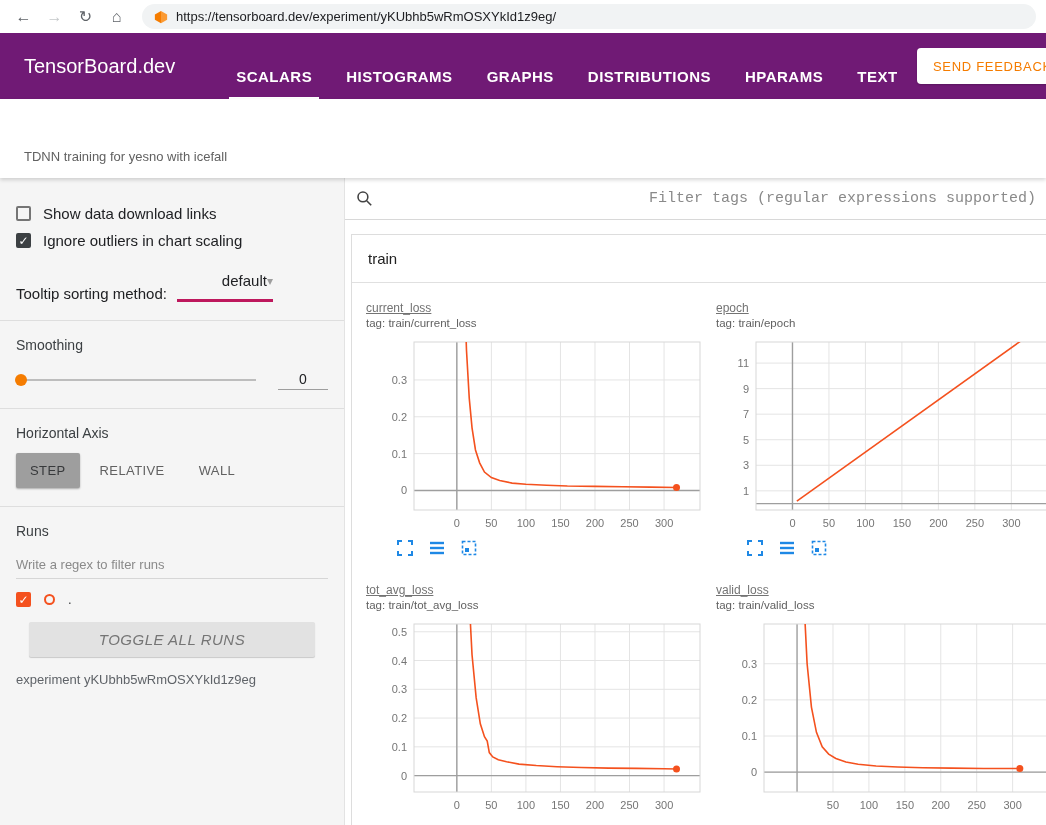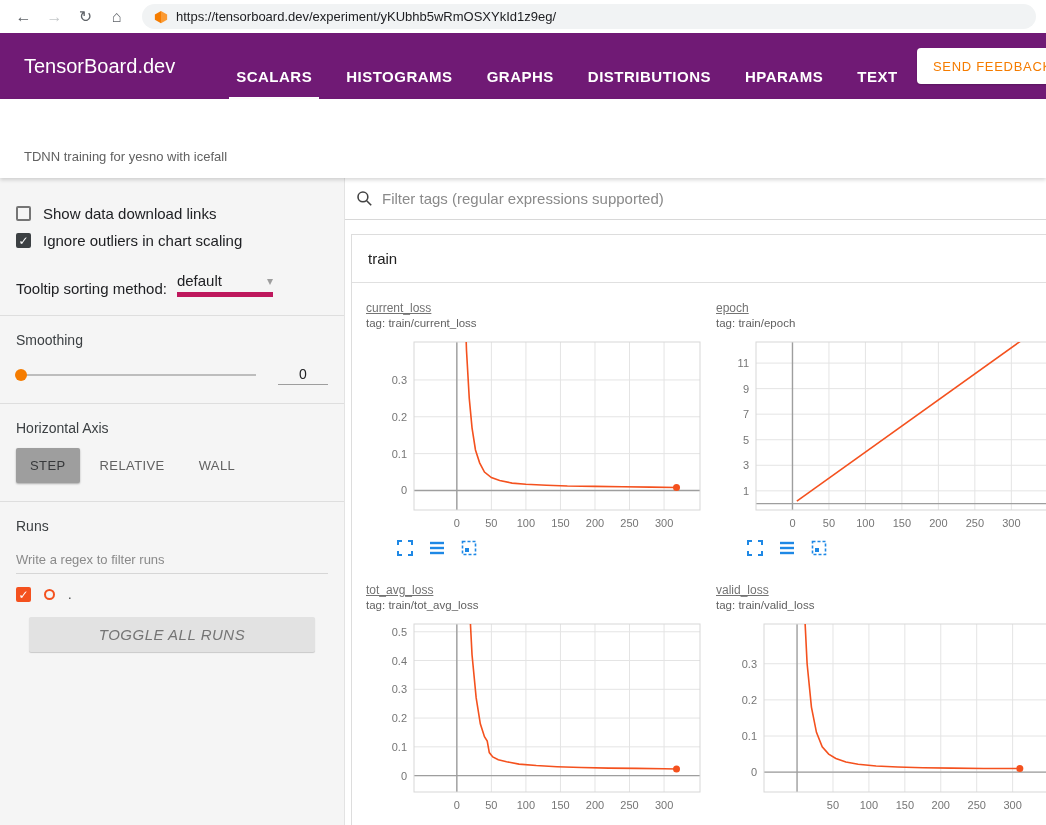--- a/index.html
+++ b/index.html
@@ -34,22 +34,22 @@
   .content { display:flex; height:738px; }
   .sidebar { width:345px; flex-shrink:0; background:#f5f5f5; border-right:1px solid #e3e3e3;
              padding-top:22px; font-size:15px; color:#202124; }
   .cb-row { display:flex; align-items:center; gap:12px; padding:5px 16px; }
   .cb { width:15px; height:15px; border:2px solid #757575; border-radius:2px; background:#f5f5f5;
         flex-shrink:0; display:flex; align-items:center; justify-content:center;
         font-size:12px; font-weight:700; line-height:1; color:transparent; }
   .cb.checked { background:#3c4043; border-color:#3c4043; color:#fff; }
   .cb.orange  { background:#f4511e; border-color:#f4511e; color:#fff; }
   .tooltip-row { display:flex; align-items:flex-end; gap:10px; padding:18px 16px 0; }
-  .dropdown { display:flex; align-items:center; justify-content:space-between; width:96px;
-              border-bottom:5px solid #be185d; padding-bottom:3px; font-size:15px; }
+  .dropdown { display:flex; align-items:center; justify-content:flex-end; width:96px;
+              border-bottom:3px solid #be185d; padding-bottom:10px; font-size:15px; }
   .dropdown .arrow { color:#9e9e9e; font-size:12px; }
   .divider { border-top:1px solid #dedede; margin-top:18px; }
   .section-label { padding:16px 16px 0; font-size:14px; color:#3c4043; }
   .smoothing-row { display:flex; align-items:center; padding:16px 16px 0; gap:22px; }
   .slider { position:relative; flex:1; height:2px; background:#bdbdbd; }
   .slider-knob { position:absolute; left:-1px; top:-5px; width:12px; height:12px; border-radius:50%; background:#f57c00; }
   .slider-value { width:50px; border:none; border-bottom:1px solid #9e9e9e; background:transparent;
                   font-size:14px; text-align:center; padding:2px 0; font-family:inherit; color:#202124; }
   .axis-row { display:flex; align-items:center; gap:6px; padding:12px 16px 0; }
   .axis-btn { border:none; background:transparent; color:#616161; font-size:13px; font-weight:500;
@@ -64,22 +64,22 @@
   .run-label { font-size:13px; color:#3c4043; }
   .toggle-btn { display:block; margin:15px auto 0; width:286px; background:#e2e2e2; border:none;
                 border-radius:2px; color:#757575; font-size:15px; font-weight:500; letter-spacing:.5px;
                 padding:9px 0; font-family:inherit; box-shadow:0 1px 1px rgba(0,0,0,.18);font-style:italic; }
   .exp-footer { padding:15px 16px 0; font-size:13px; color:#5f6368; }
 
   
   .main { flex:1; background:#fff; overflow:hidden; position:relative; }
   .filter-row { display:flex; align-items:center; gap:8px; height:42px; padding:0 10px;
                 border-bottom:1px solid #d8d8d8; }
-  .filter-input { flex:1; border:none; background:transparent; font-size:15px; font-family:Liberation Sans, sans-serif;
-                  color:#202124; outline:none; }
+  .filter-input { flex:1; border:none; background:transparent; font-size:15px; font-family:Liberation Mono, monospace;
+                  color:#202124; outline:none;text-align:right; }
   .card { margin:14px 0 0 6px; width:720px; border:1px solid #ddd; background:#fff; }
   .card-header { padding:15px 16px; font-size:15px; color:#212121; border-bottom:1px solid #e0e0e0; }
   .charts-grid { display:grid; grid-template-columns:350px 350px; row-gap:18px; padding:10px 0 16px 14px; }
   .chart-title { font-size:12px; color:#737373; margin-top:8px;text-decoration:underline; }
   .chart-tag { font-size:11.5px; color:#616161; margin-top:2px; }
   svg.plot { display:block; margin-top:8px; }
   .plot text { font-size:11px; fill:#757575; }
   .chart-icons { display:flex; gap:14px; padding-left:30px; margin-top:2px; }
   .icon-btn { width:18px; height:18px; background:transparent; border:none; padding:0; }
 </style>
@@ -164,20 +164,21 @@
       <input class="runs-filter" placeholder="Write a regex to filter runs" style="">
 
       <div class="run-row">
         <span class="cb orange">✓</span>
         <span class="run-circle"></span>
         <span class="run-label">.</span>
       </div>
 
       <button class="toggle-btn">TOGGLE ALL RUNS</button>
 
+      <div class="exp-footer">experiment yKUbhb5wRmOSXYkId1z9eg</div>
     </div>
 
     <div class="main">
       <div class="filter-row">
         <svg width="19" height="19" viewBox="0 0 24 24">
           <circle cx="10" cy="10" r="6.2" fill="none" stroke="#424242" stroke-width="2"></circle>
           <line x1="14.8" y1="14.8" x2="20.5" y2="20.5" stroke="#424242" stroke-width="2"></line>
         </svg>
         <input class="filter-input" placeholder="Filter tags (regular expressions supported)" style="">
       </div>

